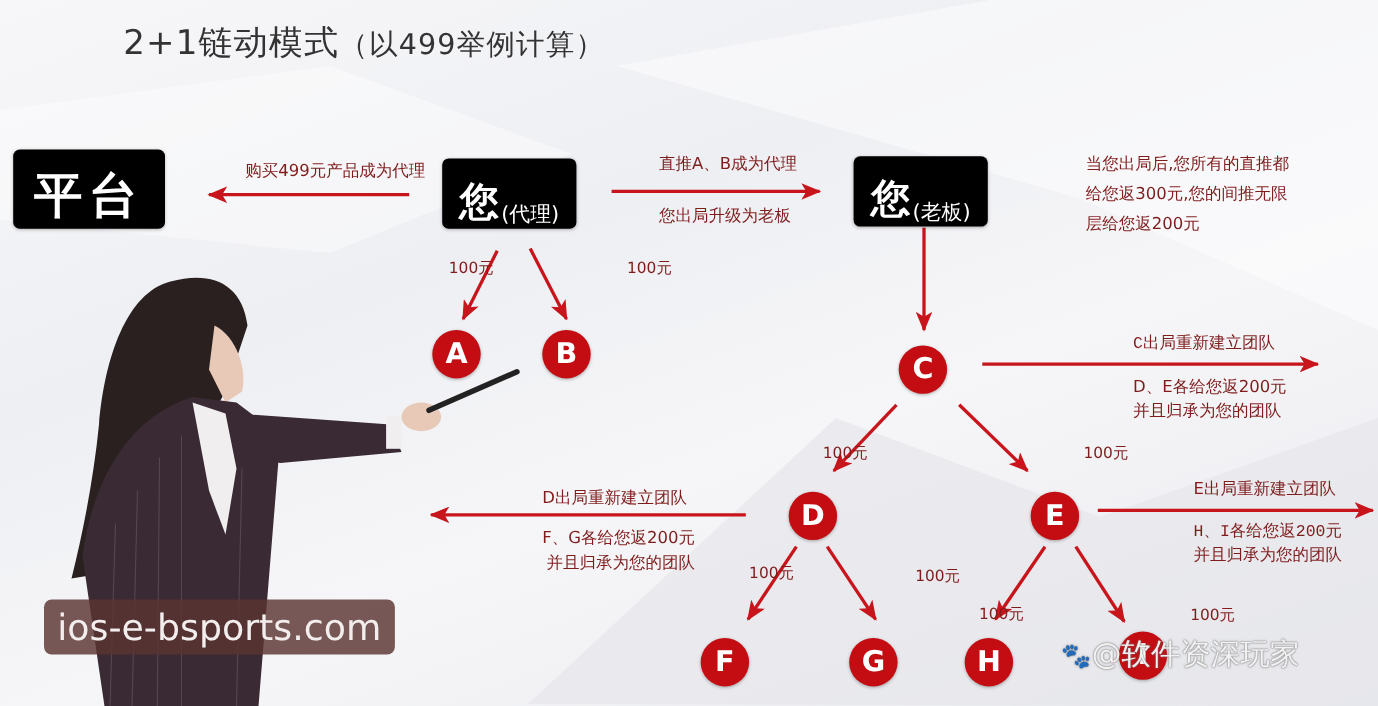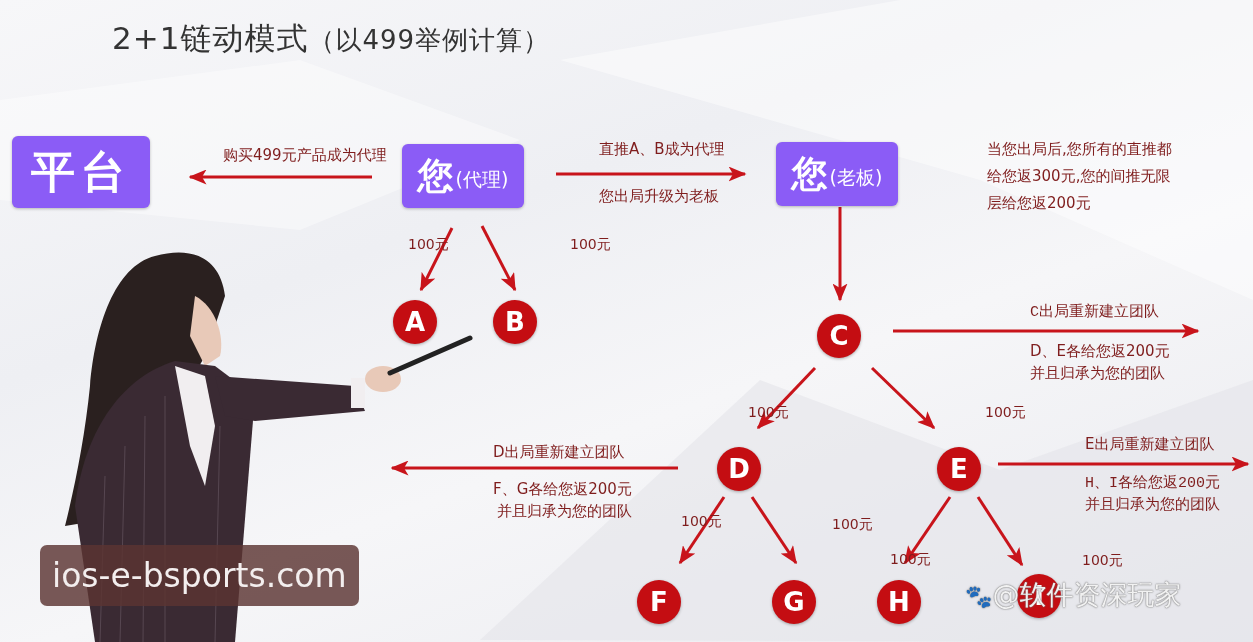--- a/index.html
+++ b/index.html
@@ -10,38 +10,38 @@
     background: linear-gradient(160deg, #f7f7f9 0%, #eeeff3 35%, #f6f6f8 60%, #e9eaef 100%);
     color: #222;
   }
   .bg-shape { position: absolute; pointer-events: none; }
   .title {
     position: absolute; left: 112px; top: 18px;
     font-size: 31px; color: #333; letter-spacing: 1px; font-weight: normal;
   }
   .title .paren { font-size: 26px; }
   .box {
-    position: absolute; background: #8b5cf6; color: #fff; border-radius: 6px;
-    display: flex; align-items: center; justify-content: center;
+    position: absolute; background: #000000; color: #fff; border-radius: 6px;
+    display: flex; align-items: flex-end; justify-content: center;
     box-shadow: 0 1px 3px rgba(0,0,0,0.25);
   }
   .box .big { font-size: 36px; font-weight: bold; }
   .box .small { font-size: 19px; margin-left: 2px; margin-top: 8px; }
   .platform .big { font-size: 44px; letter-spacing: 6px; }
   .label { position: absolute; font-size: 15px; color: #7f1d1d; white-space: nowrap; line-height: 1.45; margin-left: 45px; }
   .label.amount { font-size: 14px; }
   .node {
     position: absolute; width: 44px; height: 44px; border-radius: 50%;
     background: #c40d12; color: #fff; font-size: 26px; font-weight: bold;
     display: flex; align-items: center; justify-content: center;
     box-shadow: 0 1px 3px rgba(0,0,0,0.3);
   }
   svg.arrows { position: absolute; left: 0; top: 0; width: 1253px; height: 642px; }
   .watermark-site {
-    position: absolute; left: 40px; top: 545px; width: 319px; height: 61px;
+    position: absolute; left: 40px; top: 545px; width: 319px; height: 50px;
     background: rgba(92,52,50,0.82); border-radius: 7px; color: #f3eeee;
     font-size: 33px; display: flex; align-items: center; padding-left: 12px;
     font-family: "DejaVu Sans", sans-serif;
   }
   .watermark-author {
     position: absolute; left: 965px; top: 577px; font-size: 27px;
     color: rgba(255,255,255,0.9);
     text-shadow: 0 0 2px rgba(120,120,120,0.9), 0 0 1px rgba(90,90,90,0.9);
     white-space: nowrap;
   }

